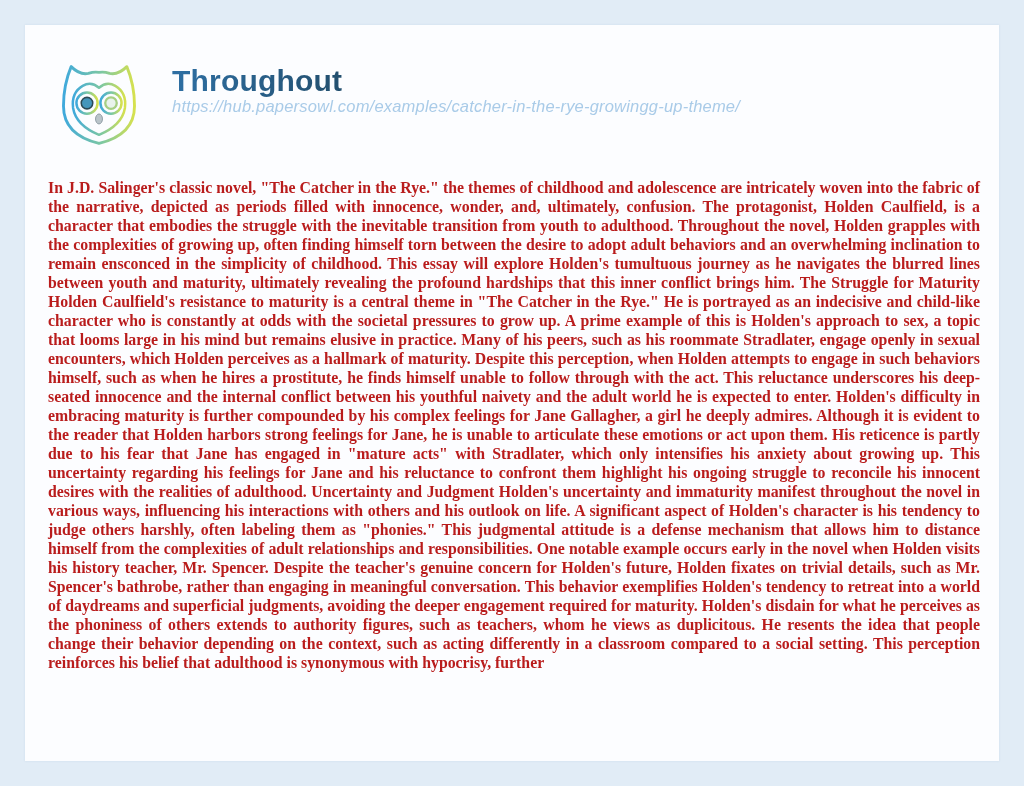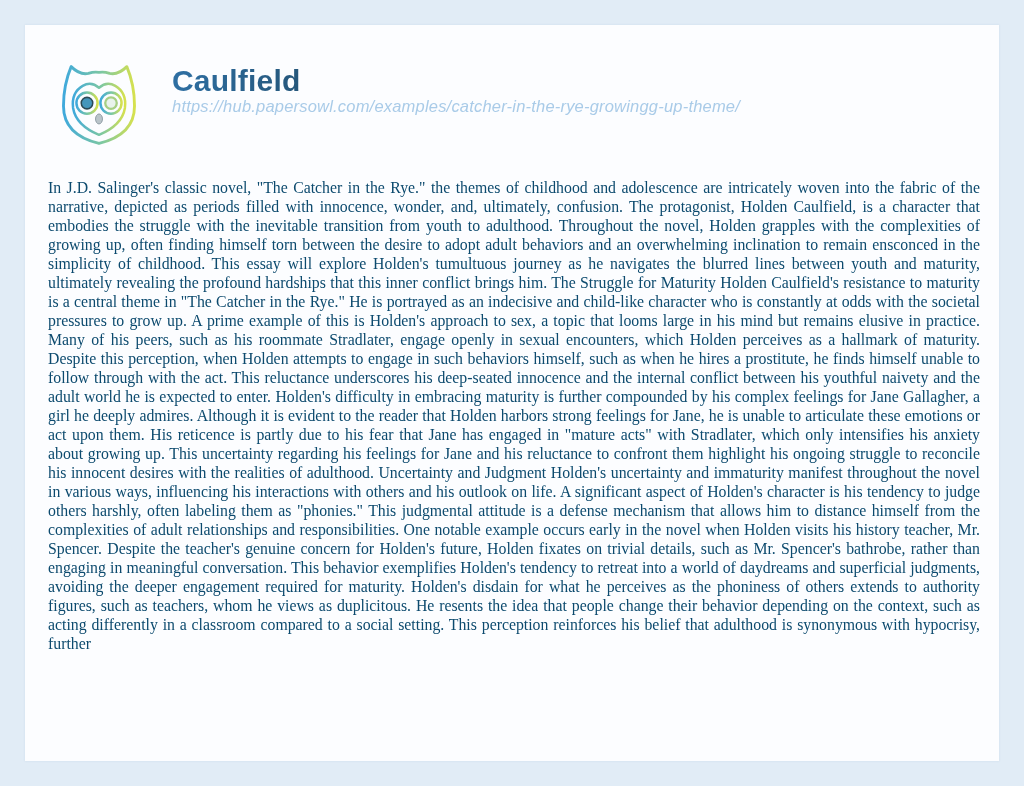--- a/index.html
+++ b/index.html
@@ -50,23 +50,24 @@
     font-size: 27px;
     font-weight: 400;
     color: #333b46;
     letter-spacing: -0.2px;
     margin-bottom: 17px;
   }
   .essay-body {
     font-family: "Liberation Serif", serif;
     font-size: 15.8px;
     line-height: 19px;
-    color: #0c4a6e;
+    color: #b91c1c;
     text-align: justify;
     width: 932px;
+    font-weight: bold;
   }
 </style>
 </head>
 <body>
 
 <div class="page-card">
 
   <div class="header">
 
     <div class="logo-wrap">
@@ -87,21 +88,21 @@
         <circle cx="37.5" cy="47" r="6" fill="#4596bb" stroke="#2d4a55" stroke-width="1.6"></circle>
 
         <circle cx="62.5" cy="47" r="11" fill="none" stroke="url(#owlGrad)" stroke-width="2.6"></circle>
         <circle cx="62.5" cy="47" r="6" fill="#e9f3ec" stroke="#a6cf84" stroke-width="2.4"></circle>
 
         <ellipse cx="50" cy="63.5" rx="3.6" ry="5.2" fill="#b9c4c9" stroke="#8b9aa1" stroke-width="1"></ellipse>
       </svg>
     </div>
 
     <div class="brand-block">
-      <div class="brand-name">Caulfield</div>
+      <div class="brand-name">Throughout</div>
       <a class="brand-url" href="#">https://hub.papersowl.com/examples/catcher-in-the-rye-growingg-up-theme/</a>
     </div>
 
   </div>
 
 
   <div class="essay-body">In J.D. Salinger's classic novel, "The Catcher in the Rye." the themes of childhood and adolescence are intricately woven into the fabric of the narrative, depicted as periods filled with innocence, wonder, and, ultimately, confusion. The protagonist, Holden Caulfield, is a character that embodies the struggle with the inevitable transition from youth to adulthood. Throughout the novel, Holden grapples with the complexities of growing up, often finding himself torn between the desire to adopt adult behaviors and an overwhelming inclination to remain ensconced in the simplicity of childhood. This essay will explore Holden's tumultuous journey as he navigates the blurred lines between youth and maturity, ultimately revealing the profound hardships that this inner conflict brings him. The Struggle for Maturity Holden Caulfield's resistance to maturity is a central theme in "The Catcher in the Rye." He is portrayed as an indecisive and child-like character who is constantly at odds with the societal pressures to grow up. A prime example of this is Holden's approach to sex, a topic that looms large in his mind but remains elusive in practice. Many of his peers, such as his roommate Stradlater, engage openly in sexual encounters, which Holden perceives as a hallmark of maturity. Despite this perception, when Holden attempts to engage in such behaviors himself, such as when he hires a prostitute, he finds himself unable to follow through with the act. This reluctance underscores his deep-seated innocence and the internal conflict between his youthful naivety and the adult world he is expected to enter. Holden's difficulty in embracing maturity is further compounded by his complex feelings for Jane Gallagher, a girl he deeply admires. Although it is evident to the reader that Holden harbors strong feelings for Jane, he is unable to articulate these emotions or act upon them. His reticence is partly due to his fear that Jane has engaged in "mature acts" with Stradlater, which only intensifies his anxiety about growing up. This uncertainty regarding his feelings for Jane and his reluctance to confront them highlight his ongoing struggle to reconcile his innocent desires with the realities of adulthood. Uncertainty and Judgment Holden's uncertainty and immaturity manifest throughout the novel in various ways, influencing his interactions with others and his outlook on life. A significant aspect of Holden's character is his tendency to judge others harshly, often labeling them as "phonies." This judgmental attitude is a defense mechanism that allows him to distance himself from the complexities of adult relationships and responsibilities. One notable example occurs early in the novel when Holden visits his history teacher, Mr. Spencer. Despite the teacher's genuine concern for Holden's future, Holden fixates on trivial details, such as Mr. Spencer's bathrobe, rather than engaging in meaningful conversation. This behavior exemplifies Holden's tendency to retreat into a world of daydreams and superficial judgments, avoiding the deeper engagement required for maturity. Holden's disdain for what he perceives as the phoniness of others extends to authority figures, such as teachers, whom he views as duplicitous. He resents the idea that people change their behavior depending on the context, such as acting differently in a classroom compared to a social setting. This perception reinforces his belief that adulthood is synonymous with hypocrisy, further</div>
 
 </div>
 

